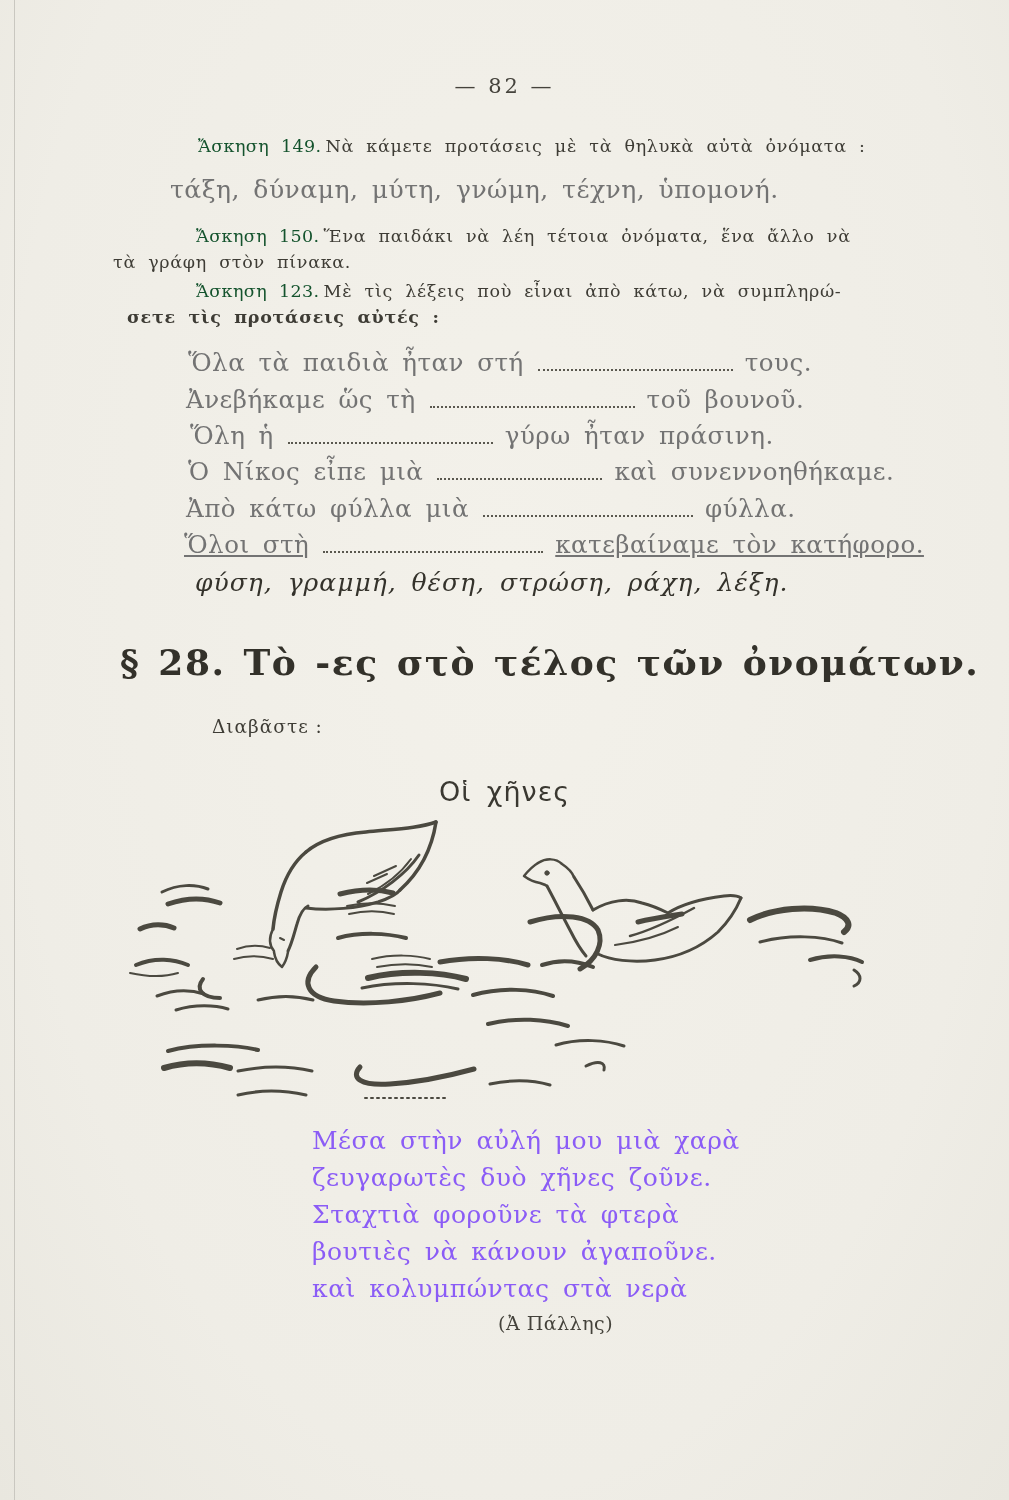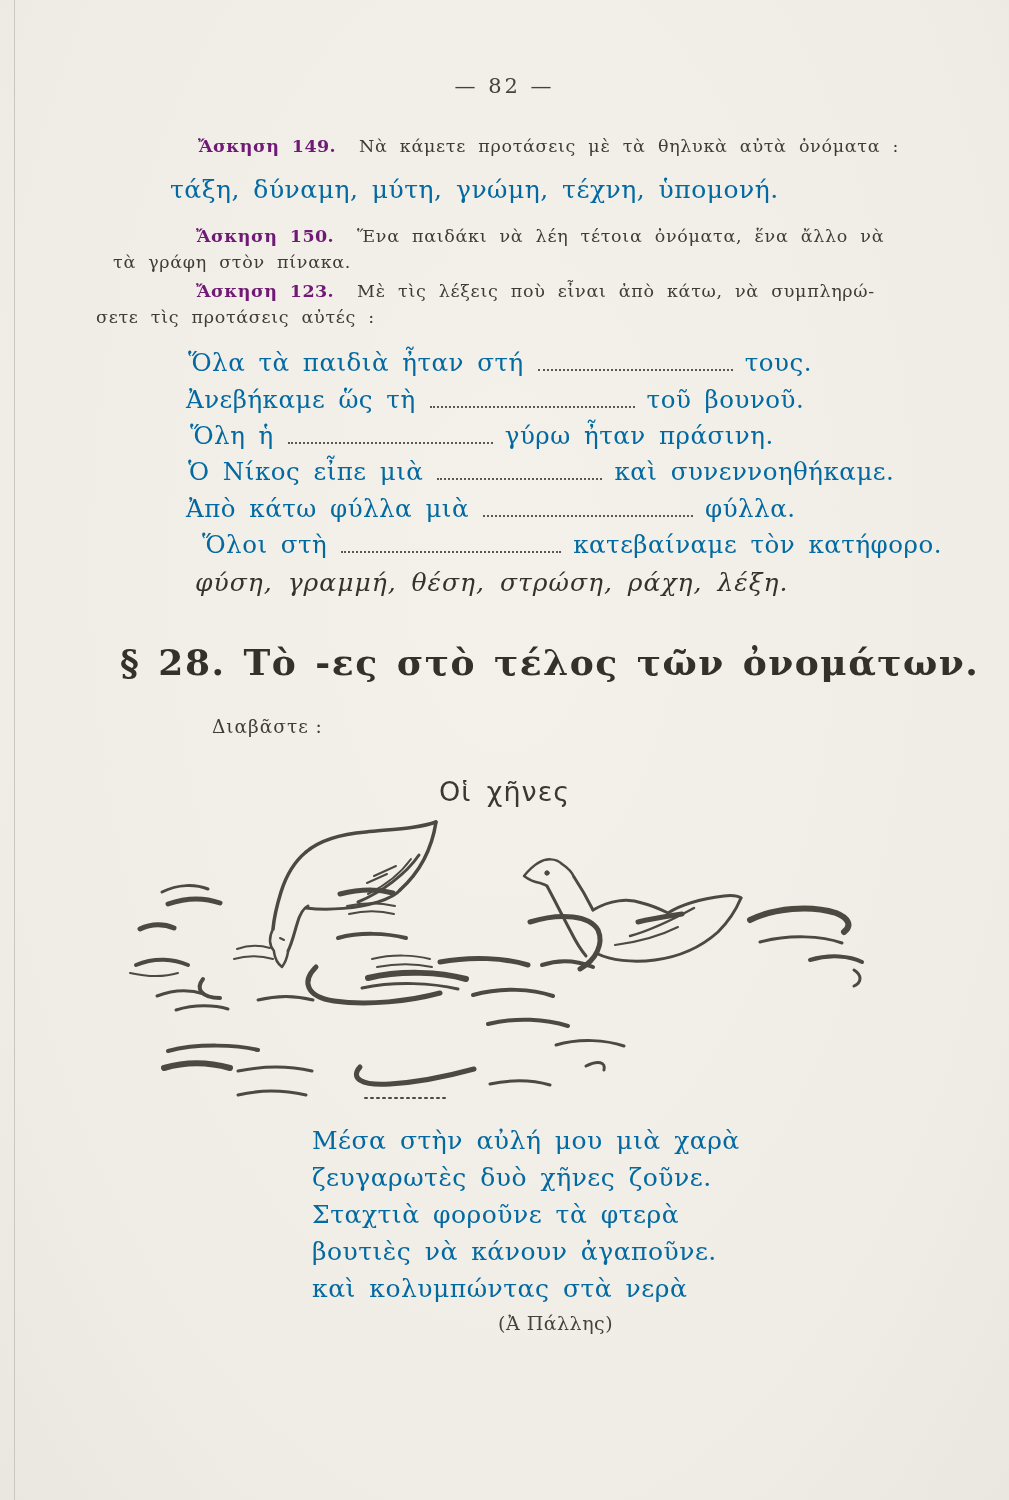--- a/index.html
+++ b/index.html
@@ -15,24 +15,24 @@
     background: #c9c7c0;
   }
   .page-number {
     left: 0; right: 0; top: 74px; text-align: center;
     font-size: 21px; letter-spacing: 3px; color: #45433c;
   }
   .ex-line {
     font-size: 17.5px; letter-spacing: 0.7px; word-spacing: 6px;
     color: #3e3c35; white-space: nowrap;
   }
-  .ex-label { font-weight: bold; letter-spacing: 0.4px; color: #701a75; margin-right: 23px; }
+  .ex-label { font-weight: normal; letter-spacing: 0.4px; color: #14532d; margin-right: 4px; }
   .big-serif {
     font-size: 24.5px; letter-spacing: 0.5px; word-spacing: 5px;
-    color: #0369a1; white-space: nowrap;
+    color: #737373; white-space: nowrap;
   }
   .fill-row { white-space: nowrap; }
   .blank {
     display: inline-block; height: 5px;
     border-bottom: 2.5px dotted #5a584f;
     margin: 0 12px 0 14px;
   }
   .word-bank {
     font-size: 25px; font-weight: normal; font-style: italic;
     letter-spacing: 1px; word-spacing: 6px; color: #34322b; white-space: nowrap;
@@ -46,21 +46,21 @@
     left: 212px; top: 716px; font-size: 18.5px; letter-spacing: 1px;
     color: #3e3c35;
   }
   .reading-title {
     left: 0; right: 0; top: 776px; text-align: center;
     font-family: "DejaVu Sans", sans-serif;
     font-size: 27px; letter-spacing: 1px; word-spacing: 6px; color: #3a3831;
   }
   .poem {
     left: 312px; top: 1122px; font-size: 25px; line-height: 37px;
-    letter-spacing: 0.5px; word-spacing: 5px; color: #0369a1; white-space: nowrap;
+    letter-spacing: 0.5px; word-spacing: 5px; color: #8b5cf6; white-space: nowrap;
   }
   .attribution {
     left: 498px; top: 1312px; font-size: 19px; letter-spacing: 0.5px;
     color: #44423b;
   }
   .illustration { left: 110px; top: 810px; }
   svg .stroke { fill: none; stroke: #4b4940; stroke-linecap: round; stroke-linejoin: round; }
 </style>
 </head>
 <body>
@@ -75,38 +75,38 @@
 <div class="abs big-serif" style="left:170px; top:175px; font-size:25px;">τάξη, δύναμη, μύτη, γνώμη, τέχνη, ὑπομονή.</div>
 
 <div class="abs ex-line" style="left:196px; top:226px;">
   <span class="ex-label">Ἄσκηση 150.</span><span>Ἕνα παιδάκι νὰ λέη τέτοια ὀνόματα, ἕνα ἄλλο νὰ</span>
 </div>
 <div class="abs ex-line" style="left:113px; top:252px;">τὰ γράφη στὸν πίνακα.</div>
 
 <div class="abs ex-line" style="left:196px; top:281px;">
   <span class="ex-label">Ἄσκηση 123.</span><span>Μὲ τὶς λέξεις ποὺ εἶναι ἀπὸ κάτω, νὰ συμπληρώ-</span>
 </div>
-<div class="abs ex-line" style="left:96px; top:307px;">σετε τὶς προτάσεις αὐτές :</div>
+<div class="abs ex-line" style="left:127px; top:307px;font-weight:bold;">σετε τὶς προτάσεις αὐτές :</div>
 
 <div class="abs big-serif fill-row" style="left:188px; top:348px;">
   <span>Ὅλα τὰ παιδιὰ ἦταν στή</span><span class="blank" style="width:195px;"></span><span>τους.</span>
 </div>
 <div class="abs big-serif fill-row" style="left:186px; top:385px;">
   <span>Ἀνεβήκαμε ὥς τὴ</span><span class="blank" style="width:205px;"></span><span>τοῦ βουνοῦ.</span>
 </div>
 <div class="abs big-serif fill-row" style="left:190px; top:421px;">
   <span>Ὅλη ἡ</span><span class="blank" style="width:205px;"></span><span>γύρω ἦταν πράσινη.</span>
 </div>
 <div class="abs big-serif fill-row" style="left:188px; top:457px;">
   <span>Ὁ Νίκος εἶπε μιὰ</span><span class="blank" style="width:165px;"></span><span>καὶ συνεννοηθήκαμε.</span>
 </div>
 <div class="abs big-serif fill-row" style="left:186px; top:494px;">
   <span>Ἀπὸ κάτω φύλλα μιὰ</span><span class="blank" style="width:210px;"></span><span>φύλλα.</span>
 </div>
-<div class="abs big-serif fill-row" style="left:202px; top:530px;">
+<div class="abs big-serif fill-row" style="left:184px; top:530px;text-decoration:underline;">
   <span>Ὅλοι στὴ</span><span class="blank" style="width:220px;"></span><span>κατεβαίναμε τὸν κατήφορο.</span>
 </div>
 
 <div class="abs word-bank" style="left:195px; top:568px;">φύση, γραμμή, θέση, στρώση, ράχη, λέξη.</div>
 
 <div class="abs section-heading">§ 28. Τὸ -ες στὸ τέλος τῶν ὀνομάτων.</div>
 
 <div class="abs read-instruction">Διαβᾶστε :</div>
 
 <div class="abs reading-title">Οἱ χῆνες</div>

